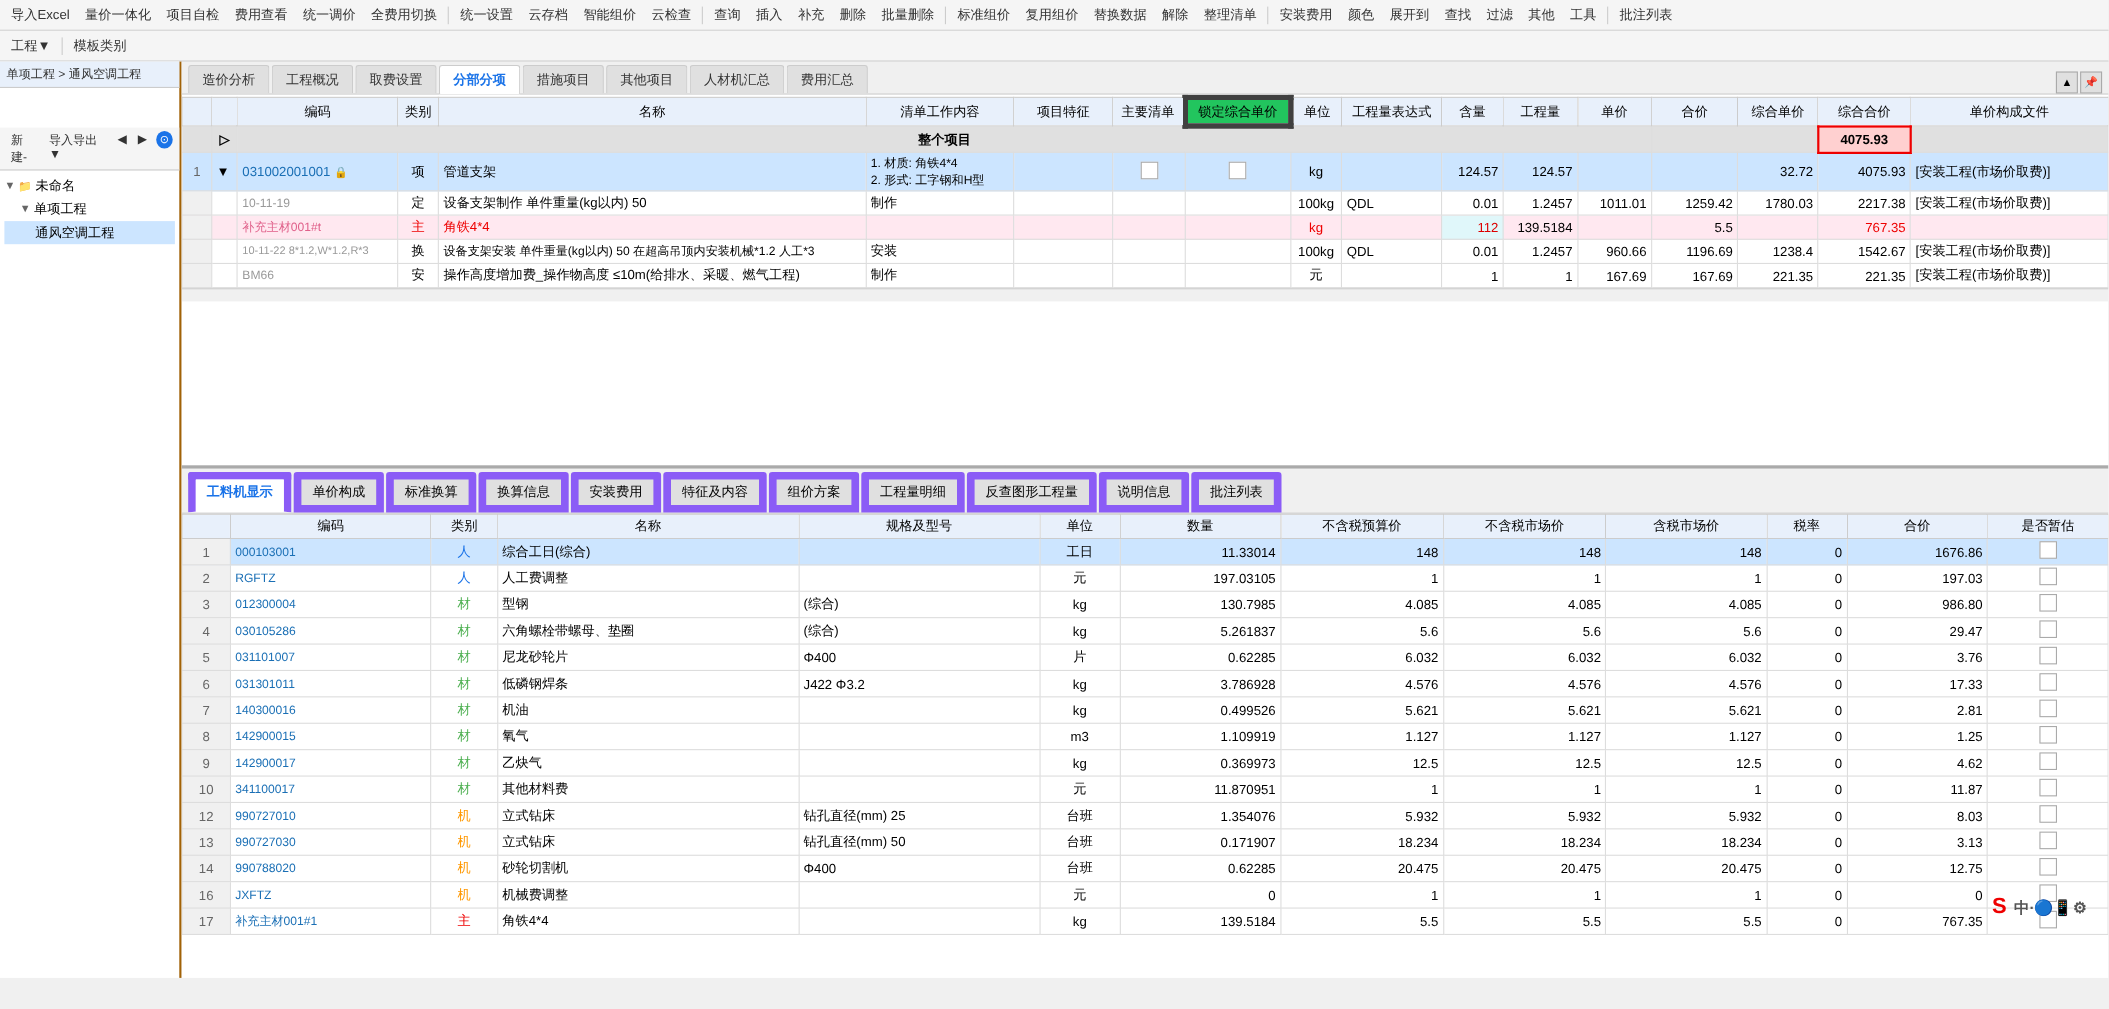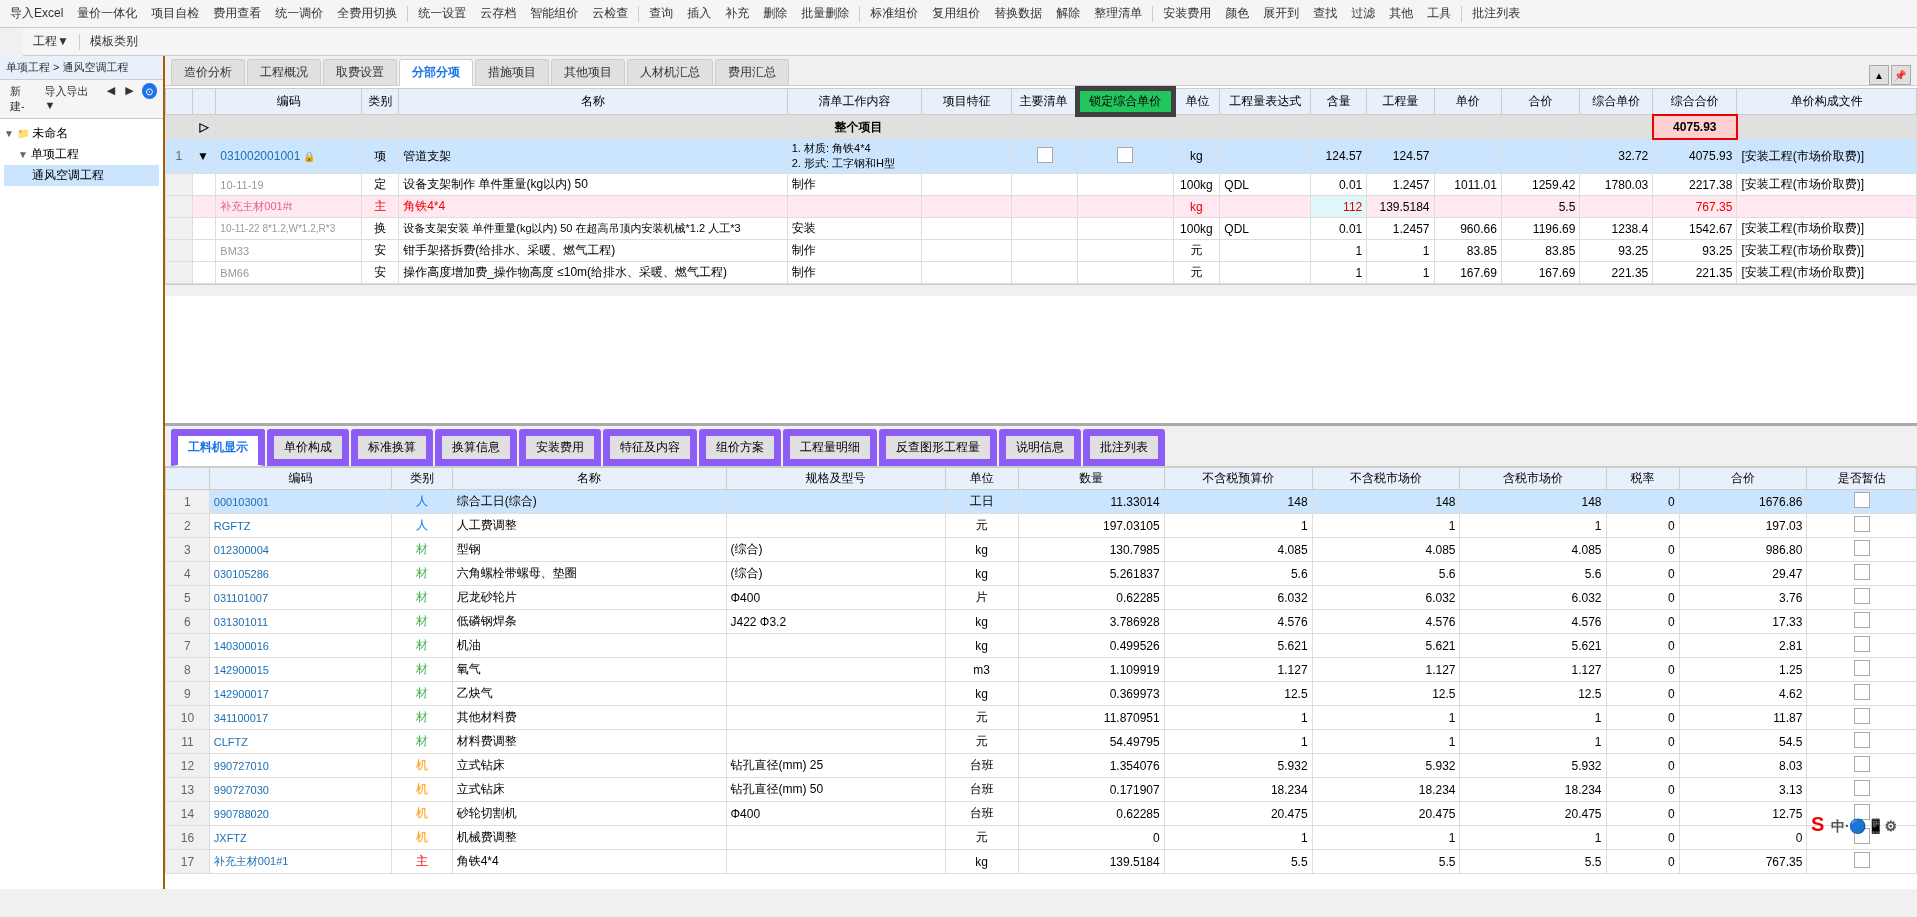--- a/index.html
+++ b/index.html
@@ -26,21 +26,20 @@
 
     
     .toolbar {
       background: #f5f5f5;
       border-bottom: 1px solid #ccc;
       display: flex;
       align-items: center;
       height: 28px;
       padding: 0 4px;
       gap: 2px;
-      margin-left: 23px;
     }
 
     
     .main-container {
       display: flex;
       height: calc(917px - 56px - 28px);
     }
 
     
     .left-sidebar {
@@ -57,20 +56,21 @@
       background: #e8f0fb;
       border-bottom: 1px solid #ccc;
       gap: 4px;
     }
     .sidebar-nav {
       display: flex;
       gap: 2px;
       padding: 3px 6px;
       border-bottom: 1px solid #ccc;
       background: #f5f5f5;
+      margin-top: 36px;
     }
     .sidebar-nav-btn {
       padding: 1px 4px;
       cursor: pointer;
       color: #333;
       font-size: 11px;
     }
     .sidebar-tree { flex: 1; overflow: auto; padding: 4px; }
     .tree-item { display: flex; align-items: center; padding: 2px 0; cursor: pointer; gap: 3px; }
     .tree-item.selected { background: #cce5ff; }
@@ -425,40 +425,20 @@
               <td>QDL</td>
               <td class="num-cell">0.01</td>
               <td class="num-cell">1.2457</td>
               <td class="num-cell">960.66</td>
               <td class="num-cell">1196.69</td>
               <td class="num-cell">1238.4</td>
               <td class="num-cell">1542.67</td>
               <td>[安装工程(市场价取费)]</td>
             </tr>
 
-            <tr>
-              <td class="row-num"></td>
-              <td></td>
-              <td style="color:#999; font-size:11px;">BM33</td>
-              <td class="center-cell">安</td>
-              <td>钳手架搭拆费(给排水、采暖、燃气工程)</td>
-              <td>制作</td>
-              <td></td>
-              <td></td>
-              <td></td>
-              <td class="center-cell">元</td>
-              <td></td>
-              <td class="num-cell">1</td>
-              <td class="num-cell">1</td>
-              <td class="num-cell">83.85</td>
-              <td class="num-cell">83.85</td>
-              <td class="num-cell">93.25</td>
-              <td class="num-cell">93.25</td>
-              <td>[安装工程(市场价取费)]</td>
-            </tr>
 
             <tr>
               <td class="row-num"></td>
               <td></td>
               <td style="color:#999; font-size:11px;">BM66</td>
               <td class="center-cell">安</td>
               <td>操作高度增加费_操作物高度 ≤10m(给排水、采暖、燃气工程)</td>
               <td>制作</td>
               <td></td>
               <td></td>
@@ -658,35 +638,20 @@
     <td class="center-cell">元</td>
     <td class="num-cell">11.870951</td>
     <td class="num-cell">1</td>
     <td class="num-cell">1</td>
     <td class="num-cell">1</td>
     <td class="num-cell">0</td>
     <td class="num-cell">11.87</td>
     <td class="center-cell"><span class="cb"></span></td>
   </tr>
                 <tr>
-    <td class="row-num">11</td>
-    <td style="color:#1a6fb5; font-size:11px;">CLFTZ</td>
-    <td class="center-cell" style="color:#4caf50;">材</td>
-    <td>材料费调整</td>
-    <td></td>
-    <td class="center-cell">元</td>
-    <td class="num-cell">54.49795</td>
-    <td class="num-cell">1</td>
-    <td class="num-cell">1</td>
-    <td class="num-cell">1</td>
-    <td class="num-cell">0</td>
-    <td class="num-cell">54.5</td>
-    <td class="center-cell"><span class="cb"></span></td>
-  </tr>
-                <tr>
     <td class="row-num">12</td>
     <td style="color:#1a6fb5; font-size:11px;">990727010</td>
     <td class="center-cell" style="color:#ff9800;">机</td>
     <td>立式钻床</td>
     <td>钻孔直径(mm) 25</td>
     <td class="center-cell">台班</td>
     <td class="num-cell">1.354076</td>
     <td class="num-cell">5.932</td>
     <td class="num-cell">5.932</td>
     <td class="num-cell">5.932</td>

